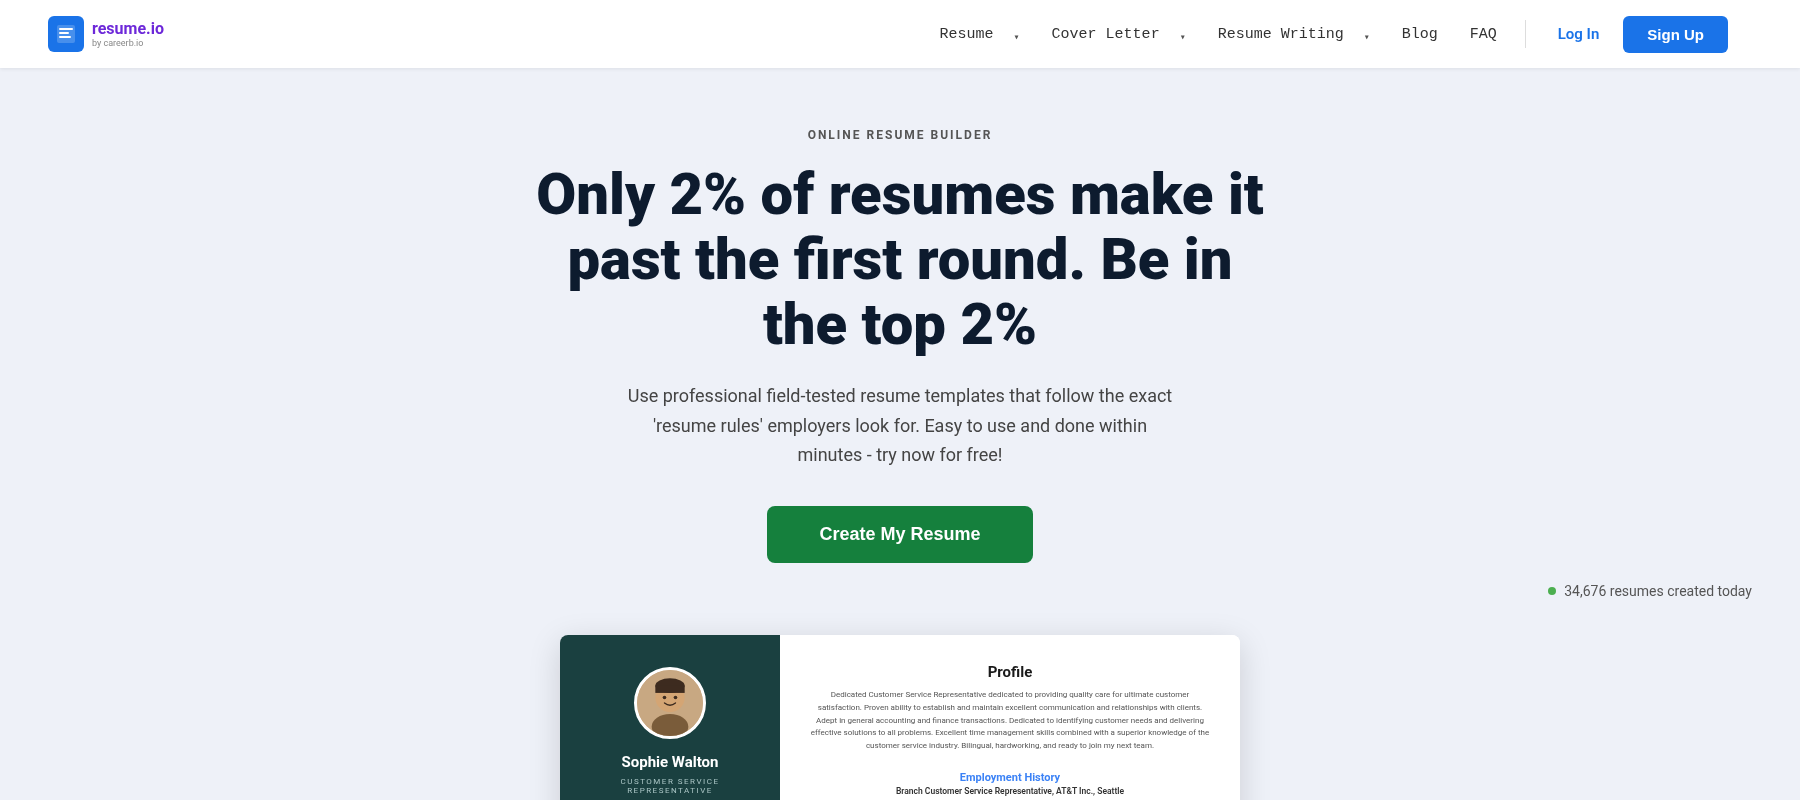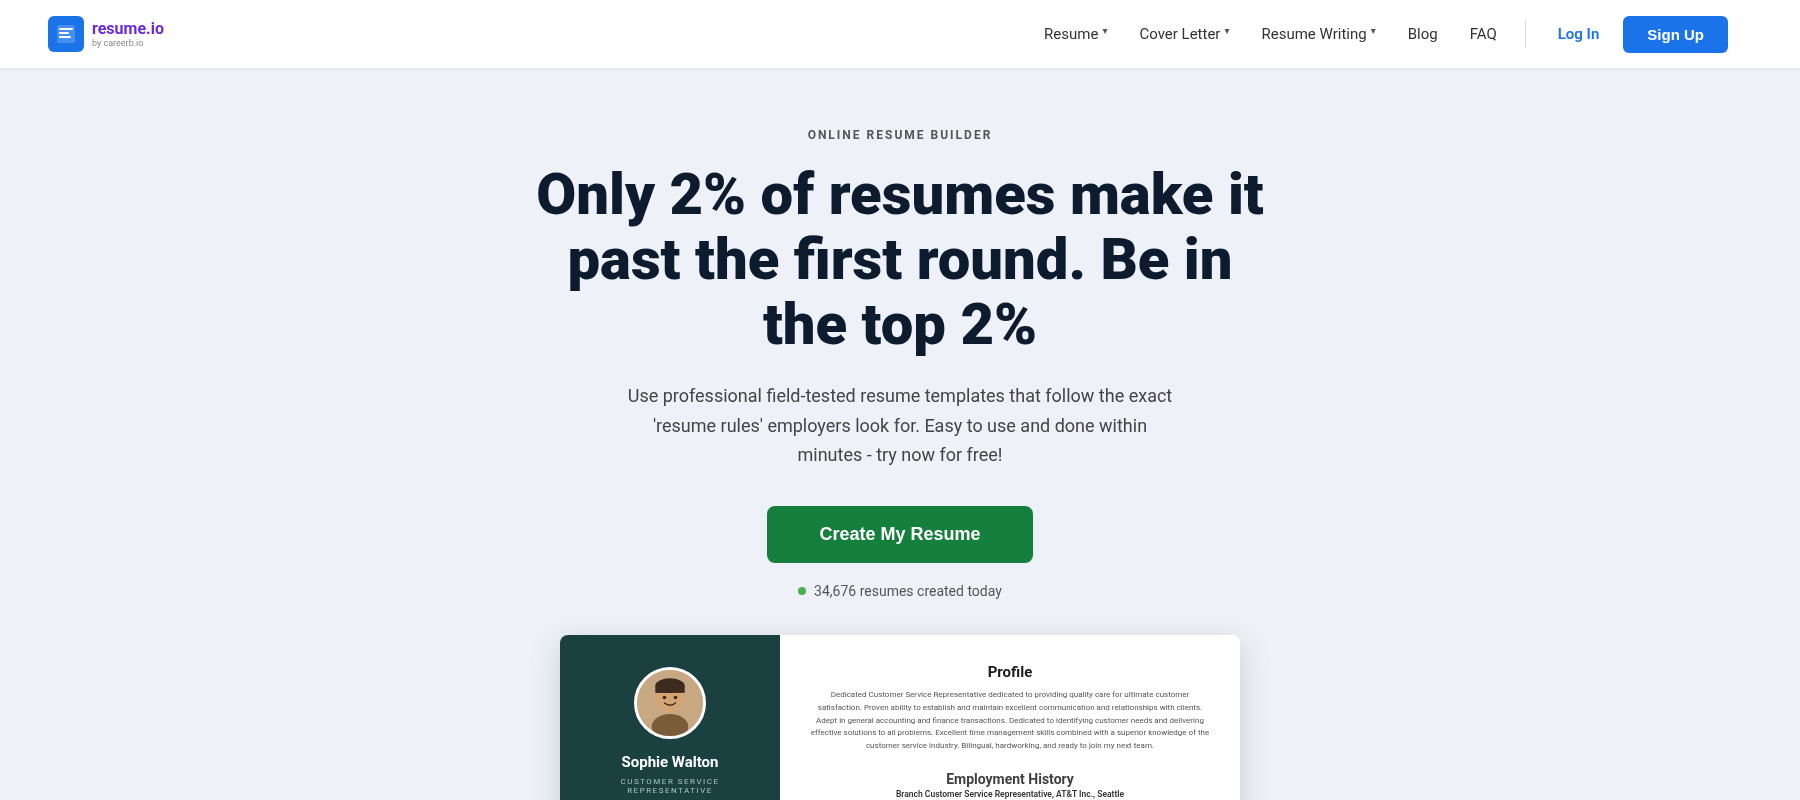--- a/index.html
+++ b/index.html
@@ -57,28 +57,29 @@
     }
     .nav-links {
       display: flex;
       align-items: center;
       gap: 8px;
       margin-left: auto;
       margin-right: 24px;
     }
     .nav-item {
       display: flex;
-      align-items: flex-start;
-      gap: 4px;
+      align-items: flex-end;
+      gap: 20px;
       padding: 8px 12px;
       font-size: 15px;
       color: #333;
       cursor: pointer;
       border-radius: 4px;
       white-space: nowrap;
+      font-family: Liberation Mono, monospace;
     }
     .nav-item .chevron {
       font-size: 10px;
       color: #555;
     }
     .nav-divider {
       width: 1px;
       height: 28px;
       background: #ddd;
       margin: 0 8px;
@@ -140,21 +141,21 @@
       font-weight: 600;
       padding: 18px 52px;
       border-radius: 8px;
       cursor: pointer;
       border: none;
       display: inline-block;
     }
     .hero-stats {
       display: flex;
       align-items: center;
-      justify-content: center;
+      justify-content: flex-end;
       gap: 8px;
       margin-top: 20px;
       font-size: 14px;
       color: #555;
     }
     .stats-dot {
       width: 8px;
       height: 8px;
       border-radius: 50%;
       background: #4caf50;
@@ -226,23 +227,23 @@
       color: #1a1a1a;
       margin-bottom: 8px;
     }
     .resume-body-text {
       font-size: 8px;
       color: #555;
       line-height: 1.6;
       margin-bottom: 18px;
     }
     .resume-emp-title {
-      font-size: 14px;
-      font-weight: 700;
-      color: #404040;
+      font-size: 11px;
+      font-weight: 700;
+      color: #3b82f6;
       margin-bottom: 2px;
     }
     .resume-emp-entry {
       font-size: 8.5px;
       color: #333;
       font-weight: 600;
     }
   </style>
 </head>
 <body>

